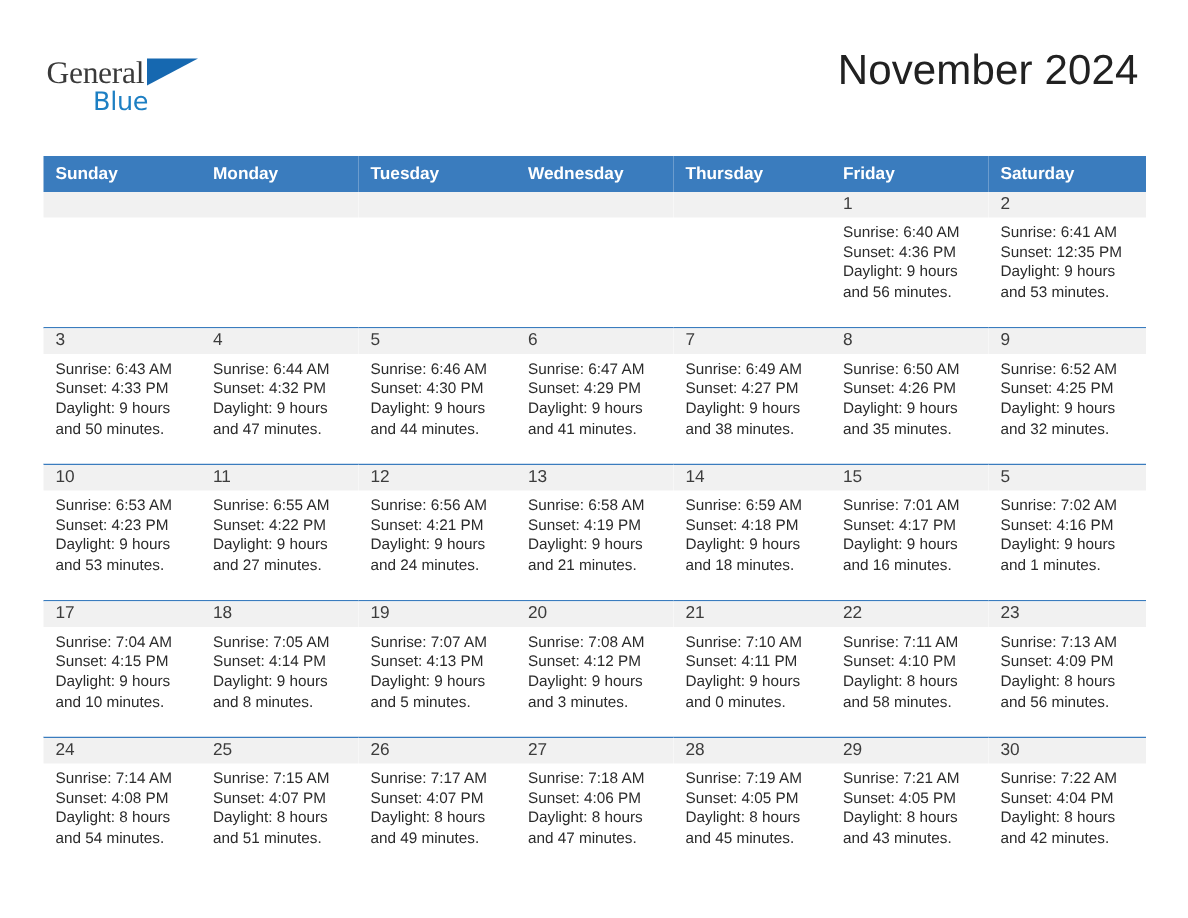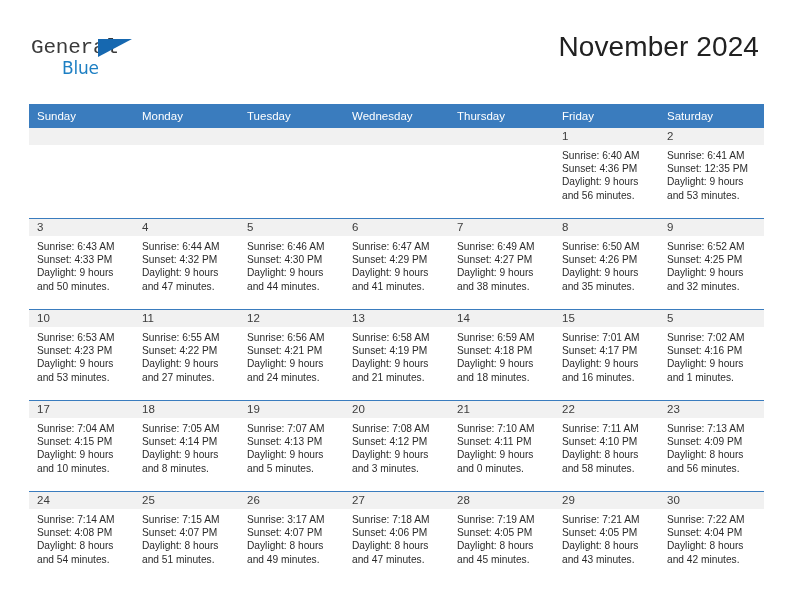--- a/index.html
+++ b/index.html
@@ -34,21 +34,21 @@
     top: 36px;
     width: 160px;
     height: 48px;
   }
   .brand-general {
     position: absolute;
     left: 0; top: 0;
     font-size: 21px;
     letter-spacing: -0.2px;
     color: #3a3a3a;
-    font-family: Liberation Mono, monospace;
+    font-family: Liberation Serif, serif;
     line-height: 24px;
   }
   .brand-blue {
     position: absolute;
     left: 31px; top: 20px;
     font-size: 17px;
     letter-spacing: -0.2px;
     color: #1d7fc3;
     font-family: "DejaVu Sans", sans-serif;
     line-height: 24px;
@@ -89,21 +89,21 @@
     left: 29px;
     top: 104px;
     width: 735px;
     border-collapse: collapse;
     table-layout: fixed;
   }
   .calendar th {
     background: #3a7cbe;
     color: #ffffff;
     font-size: 11.5px;
-    font-weight: normal;
+    font-weight: bold;
     text-align: left;
     padding: 5px 0 5px 8px;
     line-height: 14px;
     border: none;
   }
   .week-row > td {
     vertical-align: top;
     padding: 0;
     border: none;
     border-top: 1px solid #3a7cbe;
@@ -482,21 +482,21 @@
                 <div>Sunset: 4:07 PM</div>
                 <div>Daylight: 8 hours</div>
                 <div>and 51 minutes.</div>
               </div>
             </div>
           </td>
           <td>
             <div class="cell">
               <div class="daynum-band">26</div>
               <div class="cell-body">
-                <div>Sunrise: 3:17 AM</div>
+                <div>Sunrise: 7:17 AM</div>
                 <div>Sunset: 4:07 PM</div>
                 <div>Daylight: 8 hours</div>
                 <div>and 49 minutes.</div>
               </div>
             </div>
           </td>
           <td>
             <div class="cell">
               <div class="daynum-band">27</div>
               <div class="cell-body">

